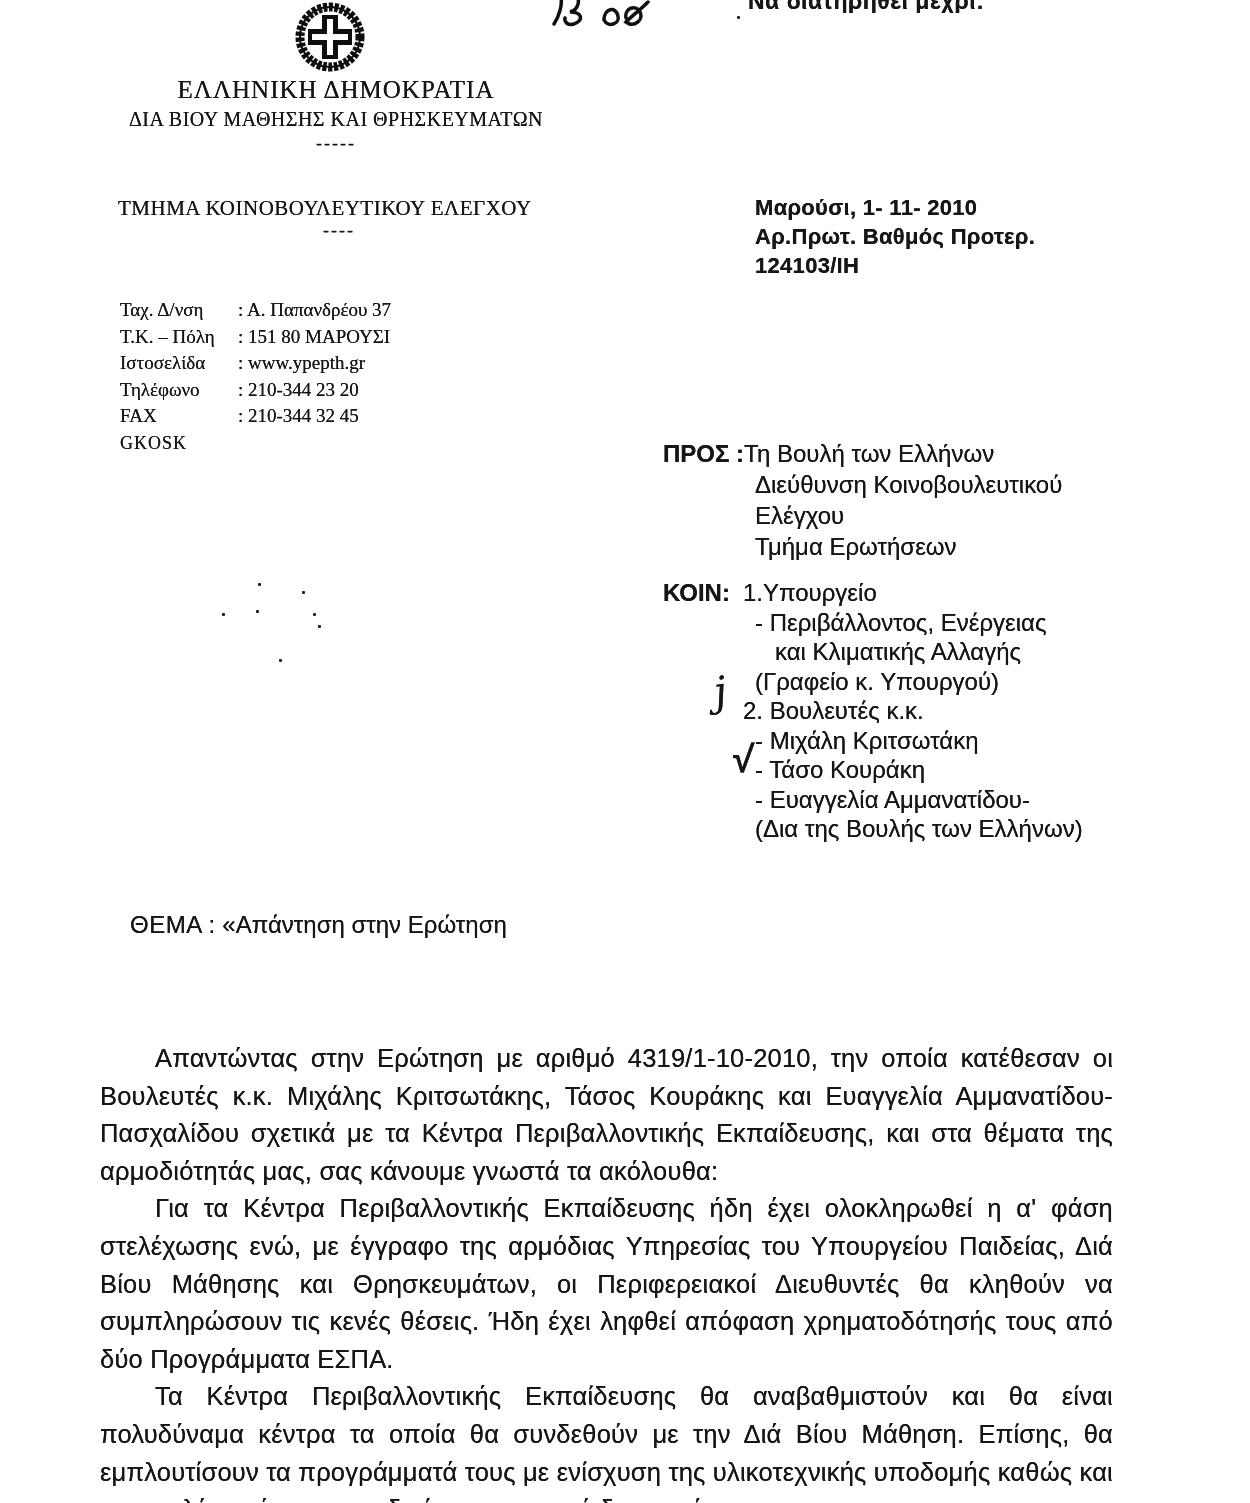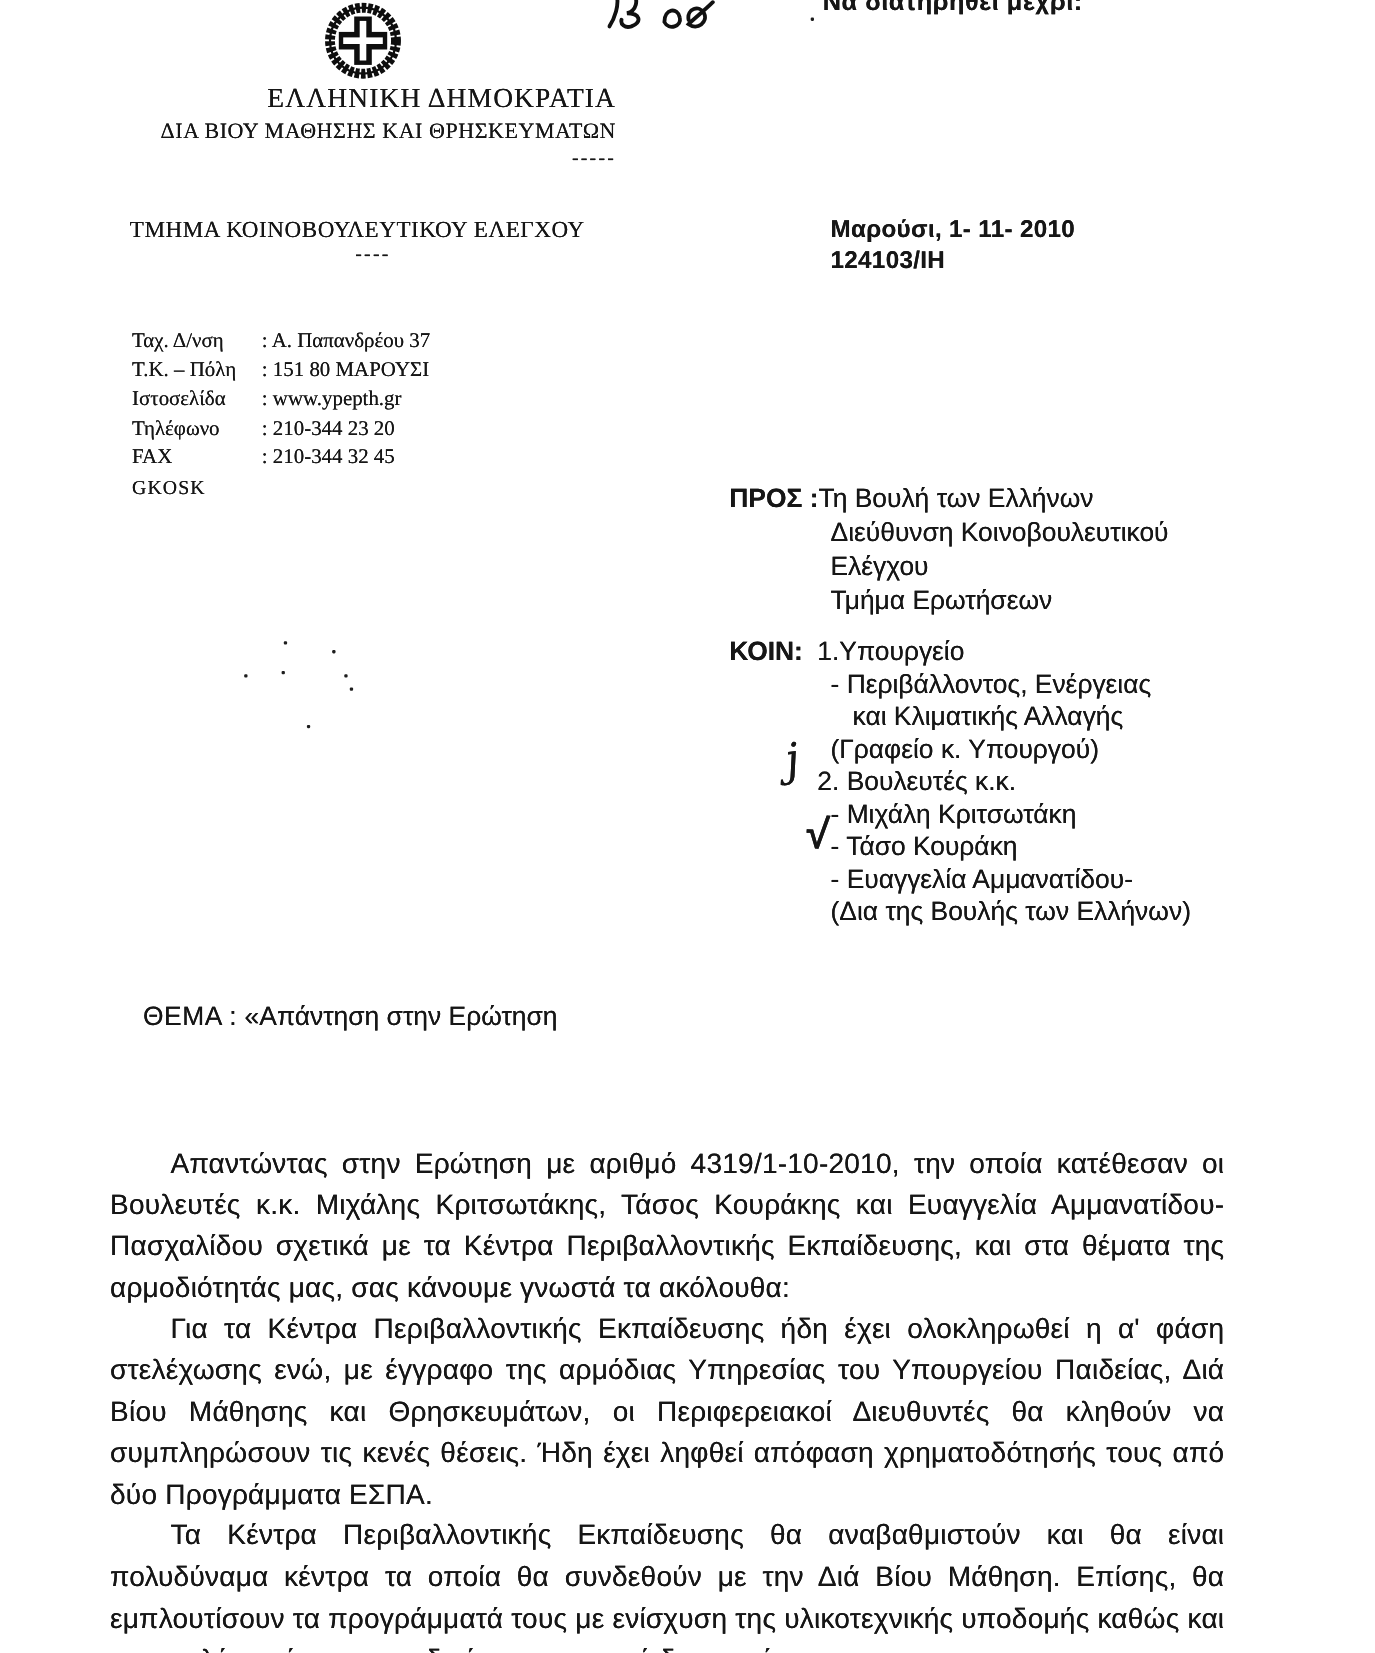--- a/index.html
+++ b/index.html
@@ -17,21 +17,21 @@
 
   
   .keep-note-clip { left:748px; top:0; width:330px; height:13px; overflow:hidden; }
   .keep-note { margin-top:-12px; font-size:23px; font-weight:bold; letter-spacing:0.5px; }
   .scribble-clip { left:552px; top:0; width:150px; height:30px; overflow:hidden; }
 
   
   .emblem { left:292px; top:2px; width:76px; height:72px; }
 
   
-  .head-block { left:80px; top:76px; width:480px; text-align:right; }
+  .head-block { left:96px; top:76px; width:480px; text-align:center; }
   .head-line1 { font-size:25px; letter-spacing:1px; }
   .head-line2 { font-size:22px; letter-spacing:1px; margin-top:3px; }
   .head-line3 { font-size:20px; letter-spacing:0.5px; margin-top:4px; }
   .head-div   { font-size:18px; letter-spacing:2px; margin-top:2px; }
 
   .dept { left:118px; top:196px; font-size:21px; letter-spacing:0.5px; }
   .dept-div { left:323px; top:220px; font-size:18px; letter-spacing:2px; }
 
   .ref-block { left:755px; top:193px; font-size:22px; font-weight:bold; line-height:29px; letter-spacing:0.3px; }
 
@@ -93,20 +93,21 @@
     <div class="head-line1">ΕΛΛΗΝΙΚΗ ΔΗΜΟΚΡΑΤΙΑ</div>
     <div class="head-line3">ΔΙΑ ΒΙΟΥ ΜΑΘΗΣΗΣ ΚΑΙ ΘΡΗΣΚΕΥΜΑΤΩΝ</div>
     <div class="head-div">-----</div>
   </div>
 
   <div class="abs dept serif">ΤΜΗΜΑ ΚΟΙΝΟΒΟΥΛΕΥΤΙΚΟΥ ΕΛΕΓΧΟΥ</div>
   <div class="abs dept-div serif">----</div>
 
   <div class="abs ref-block sans">
     <div>Μαρούσι, 1- 11- 2010</div>
+    <div>Αρ.Πρωτ.  Βαθμός Προτερ.</div>
     <div>124103/ΙΗ</div>
   </div>
 
   <div class="abs contact serif">
     <div>
       <span class="lbl">Ταχ. Δ/νση</span><span>: Α. Παπανδρέου 37</span>
     </div>
     <div>
       <span class="lbl">Τ.Κ. – Πόλη</span><span>: 151 80  ΜΑΡΟΥΣΙ</span>
     </div>

